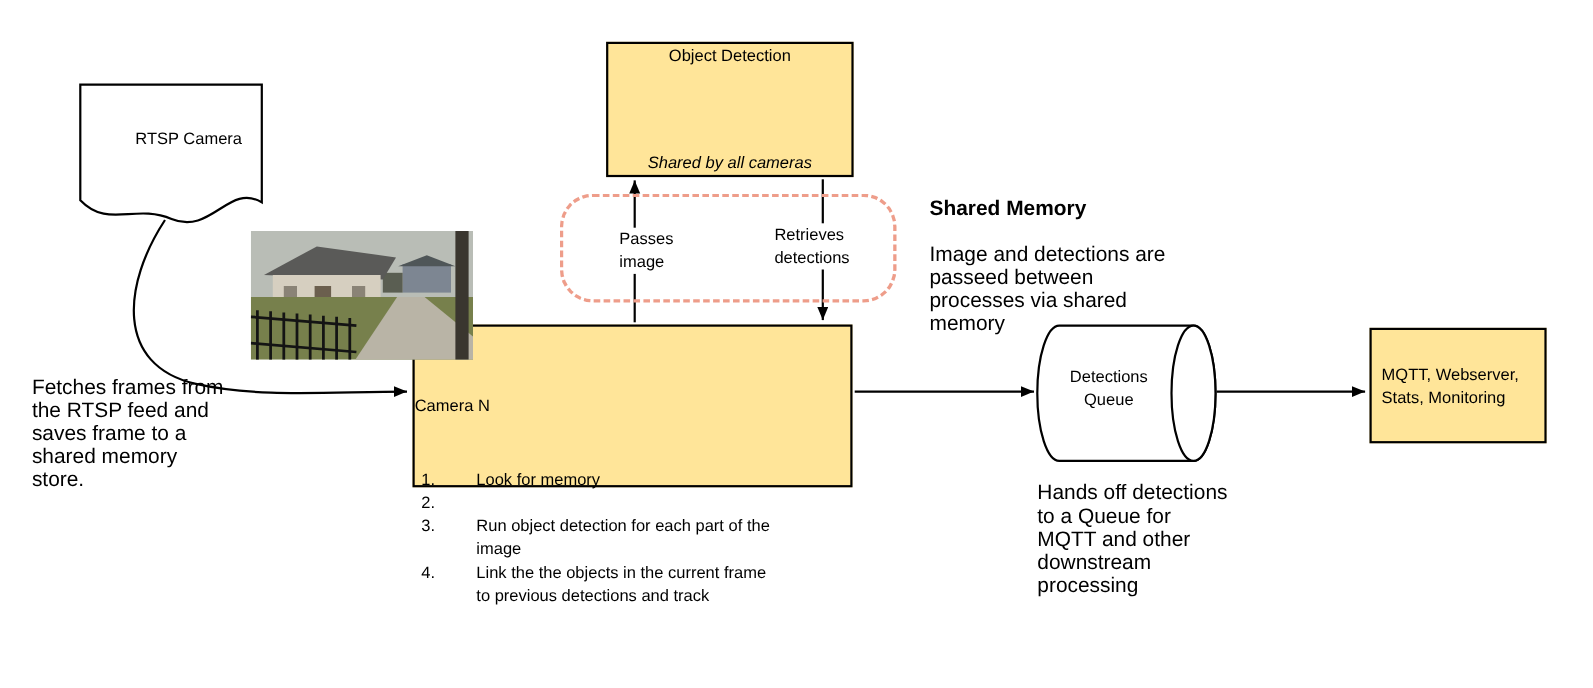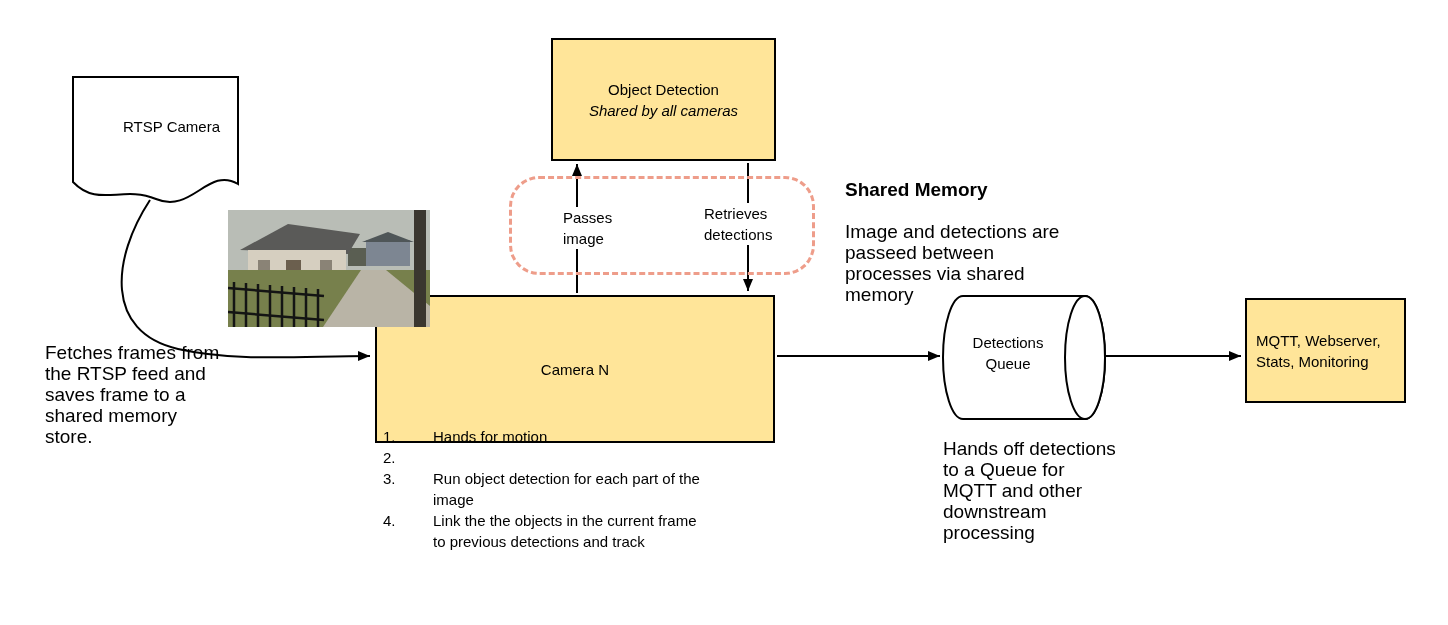--- a/index.html
+++ b/index.html
@@ -19,21 +19,21 @@
     width: 1448px; height: 625px;
     pointer-events: none;
   }
   .node {
     position: absolute;
     background: #ffe599;
     border: 2px solid #000;
     box-sizing: border-box;
     display: flex;
     align-items: center;
-    justify-content: center;
+    justify-content: space-between;
     font-size: 15px;
     line-height: 21px;
     text-align: center;
   }
   .node.col { flex-direction: column; }
   .subtitle { font-style: italic; }
   #object-detection { left: 551px; top: 38px;  width: 225px; height: 123px; }
   #camera-n         { left: 375px; top: 295px; width: 400px; height: 148px; }
   #mqtt-box         { left: 1245px; top: 298px; width: 161px; height: 105px;
                       justify-content: flex-start; text-align: left;
@@ -55,21 +55,21 @@
     position: absolute;
     font-size: 15px;
     line-height: 21px;
     white-space: pre-line;
     background: #ffffff;
     padding: 0 2px;
   }
   #rtsp-label  { left: 73px;  top: 118px; width: 165px; text-align: center; font-size: 15px; padding-left: 16px; }
   #queue-label { left: 948px; top: 332px; width: 120px; text-align: center;
                  font-size: 15px; line-height: 21px; white-space: pre-line; position: absolute; }
-  #fetches-note       { left: 45px;  top: 342px; width: 210px; }
+  #fetches-note       { left: 29px;  top: 342px; width: 210px; }
   #shared-memory-note { left: 845px; top: 158px; width: 220px; }
   #shared-memory-note .sm-title { font-weight: bold; }
   #handsoff-note      { left: 943px; top: 438px; width: 210px; }
   #passes-label    { left: 538px; top: 207px; margin-left: 23px; }
   #retrieves-label { left: 702px; top: 203px; }
   #steps-list {
     position: absolute;
     left: 383px; top: 426px; width: 430px;
     font-size: 15px; line-height: 21px;
   }
@@ -181,21 +181,21 @@
 
   <div id="handsoff-note" class="note">Hands off detections
 to a Queue for
 MQTT and other
 downstream
 processing</div>
 
   <div id="steps-list">
     <div class="step-row">
       <span>1.</span>
-      <span class="step-text">Hands for motion</span>
+      <span class="step-text">Look for memory</span>
     </div>
     <div class="step-row">
       <span>2.</span>
     </div>
     <div class="step-row">
       <span>3.</span>
       <span class="step-text">Run object detection for each part of the
 image</span>
     </div>
     <div class="step-row">

